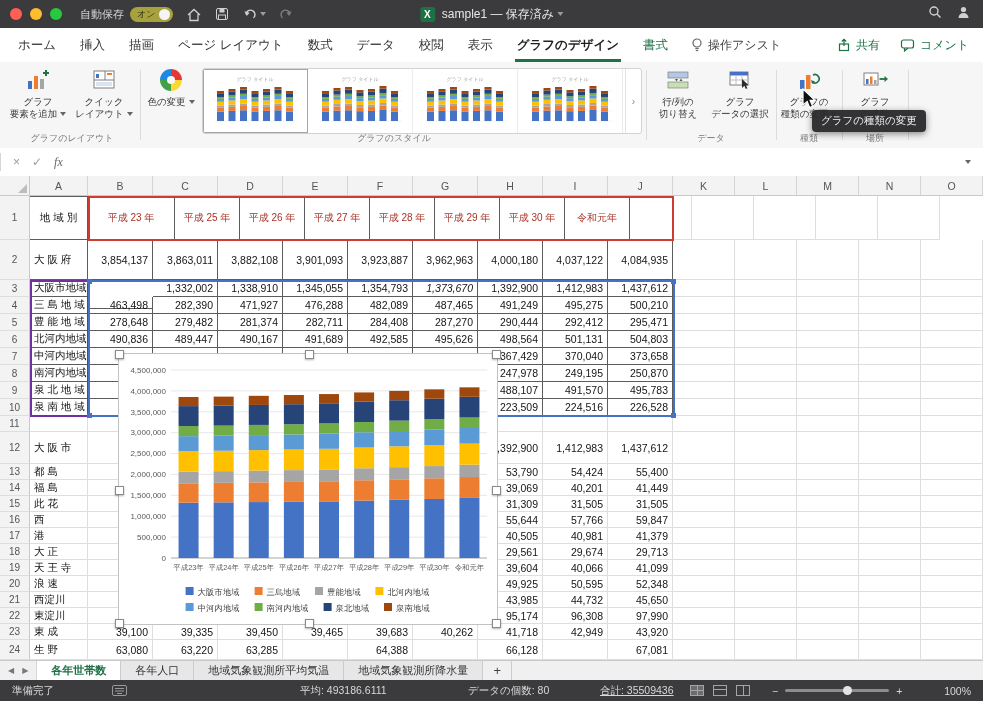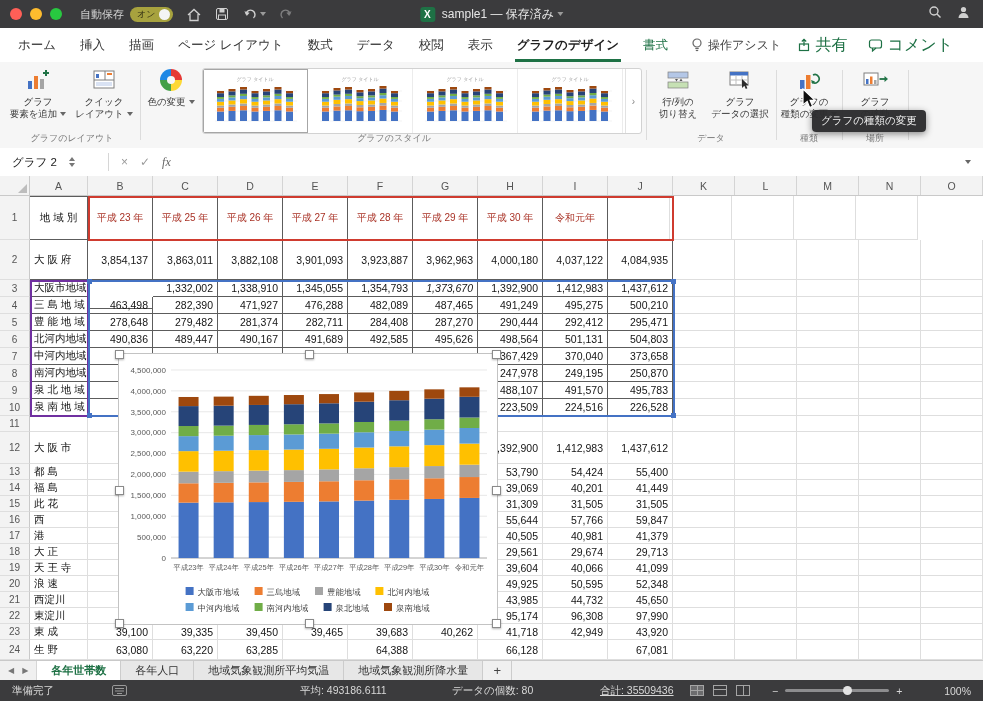--- a/index.html
+++ b/index.html
@@ -21,21 +21,21 @@
   .title-center .caret{border-top-color:#9a9a9a;}
   .tb-right{position:absolute;right:12px;display:flex;align-items:center;gap:14px;}
   
   #tabbar{position:absolute;left:0;top:28px;width:983px;height:34px;background:#fff;border-bottom:1px solid #d9d9d9;display:flex;align-items:center;font-size:12.5px;color:#333;}
   #rtabs{display:flex;align-items:stretch;height:100%;margin-left:6px;}
   .rtab{display:flex;align-items:center;padding:0 12px;position:relative;cursor:default;white-space:nowrap;}
   .rtab.active{color:#1f1f1f;font-weight:700;}
   .rtab.active::after{content:'';position:absolute;left:10px;right:10px;bottom:0;height:3px;background:#1e7145;}
   .rtab.ctx{color:#1e7145;}
   .assist{display:flex;align-items:center;margin-left:10px;font-size:12px;color:#444;}
-  .tb-actions{margin-left:auto;display:flex;align-items:center;gap:20px;margin-right:30px;color:#1e7145;font-size:16px;}
+  .tb-actions{margin-left:auto;display:flex;align-items:center;gap:20px;margin-right:14px;color:#1e7145;font-size:12px;}
   .tb-actions .act{display:flex;align-items:center;gap:5px;}
   
   #ribbon{position:absolute;left:0;top:62px;width:983px;height:86px;background:#f6f6f6;border-bottom:1px solid #cfcfcf;}
   .rbtn{position:absolute;top:4px;display:flex;flex-direction:column;align-items:center;font-size:9.5px;color:#3a3a3a;line-height:11.5px;text-align:center;cursor:default;}
   .ricon{height:28px;display:flex;align-items:center;justify-content:center;margin-bottom:2px;}
   .gsep{position:absolute;top:8px;bottom:8px;width:1px;background:#dcdcdc;}
   .glabel{position:absolute;bottom:3px;font-size:9px;color:#7a7a7a;text-align:center;white-space:nowrap;}
   #gallery{position:absolute;left:202px;top:6px;width:438px;height:64px;background:#fff;border:1px solid #d2d2d2;border-radius:3px;display:flex;align-items:stretch;overflow:hidden;}
   #thumbs{display:flex;flex:1;}
   .thumb{width:104px;display:flex;align-items:center;justify-content:center;background:#fff;border-right:1px solid #ececec;}
@@ -83,21 +83,21 @@
   #sheettabs{position:absolute;left:0;top:660px;width:983px;height:20px;background:#f0f0f0;border-top:1px solid #c9c9c9;display:flex;align-items:stretch;font-size:11px;color:#333;box-sizing:border-box;}
   .tabnav{display:flex;align-items:center;gap:8px;padding:0 8px;color:#777;font-size:8px;border-right:1px solid #d6d6d6;}
   .stab{display:flex;align-items:center;padding:0 14px;border-right:1px solid #cccccc;background:#e7e7e7;white-space:nowrap;}
   .stab.active{background:#fff;color:#1e7145;font-weight:700;}
   .addtab{width:28px;display:flex;align-items:center;justify-content:center;color:#444;border-right:1px solid #cccccc;font-size:13px;}
   
   #statusbar{position:absolute;left:0;top:680px;width:983px;height:21px;background:#3b3b3d;color:#d8d8d8;font-size:10.5px;display:flex;align-items:center;}
   .sb-ready{margin-left:12px;}
   .sb-kbd{margin-left:58px;display:flex;align-items:center;}
   .sb-stat1{position:absolute;left:300px;}
-  .sb-stat2{position:absolute;left:452px;}
+  .sb-stat2{position:absolute;left:468px;}
   .sb-stat3{position:absolute;left:600px;text-decoration:underline;}
   .sb-views{position:absolute;left:690px;display:flex;gap:9px;align-items:center;}
   .vicon{width:14px;height:11px;border:1px solid #a5a5a5;box-sizing:border-box;position:relative;}
   .vicon.active{background:#6c6c6e;}
   .vicon.grid::before{content:'';position:absolute;left:0;right:0;top:4px;height:1px;background:#a5a5a5;}
   .vicon.grid::after{content:'';position:absolute;top:0;bottom:0;left:6px;width:1px;background:#a5a5a5;}
   .vicon.page::before{content:'';position:absolute;left:0;right:0;top:3px;height:1px;background:#a5a5a5;}
   .vicon.brk::after{content:'';position:absolute;top:0;bottom:0;left:6px;width:1px;background:#a5a5a5;}
   .sb-zoom{position:absolute;left:772px;display:flex;align-items:center;gap:7px;}
   .ztrack{width:104px;height:3px;background:#8d8d8f;border-radius:2px;position:relative;}
@@ -562,27 +562,20 @@
   <div class="glabel" style="left:778px;width:62px">種類</div>
   <div class="glabel" style="left:844px;width:62px">場所</div>
 </div>
 
 <div id="tooltip">グラフの種類の変更</div>
 <div id="cursor"><svg width="16" height="22">
       <path d="M1,1 L1,17 L5.2,13.5 L7.6,19.5 L10.6,18.2 L8.1,12.4 L13,12.4 Z" fill="#111" stroke="#fff" stroke-width="1.2"></path>
     </svg></div>
 
 <div id="formulabar">
-  <div class="namebox">
-    <span>グラフ 2</span>
-    <span class="stepper">
-        <span class="up"></span>
-        <span class="dn"></span>
-      </span>
-  </div>
   <div class="fbsep"></div>
   <span class="fbtn">×</span>
   <span class="fbtn">✓</span>
   <span class="fbtn fx">fx</span>
   <span class="caret expand"></span>
 </div>
 
 <div id="sheet">
   <div id="colheads">
     <div class="cornerbox"></div>
@@ -599,21 +592,21 @@
       <div class="colh" style="width: 62px;">K</div>
       <div class="colh" style="width: 62px;">L</div>
       <div class="colh" style="width: 62px;">M</div>
       <div class="colh" style="width: 62px;">N</div>
       <div class="colh" style="width: 62px;">O</div>
     </div>
   <div id="gridbody">
       <div class="grow" style="height: 44px;">
         <div class="rnum">1</div>
         <div class="cell lab t yhead first" style="width: 58px;">地 域 別</div>
-        <div class="cell year first t" style="width: 65px;">平成 23 年</div>
+        <div class="cell year first t" style="width: 87px;">平成 23 年</div>
         <div class="cell year first t" style="width: 65px;">平成 25 年</div>
         <div class="cell year first t" style="width: 65px;">平成 26 年</div>
         <div class="cell year first t" style="width: 65px;">平成 27 年</div>
         <div class="cell year first t" style="width: 65px;">平成 28 年</div>
         <div class="cell year first t" style="width: 65px;">平成 29 年</div>
         <div class="cell year first t" style="width: 65px;">平成 30 年</div>
         <div class="cell year first t" style="width: 65px;">令和元年</div>
         <div class="cell" style="width: 62px;"></div>
         <div class="cell" style="width: 62px;"></div>
         <div class="cell" style="width: 62px;"></div>

